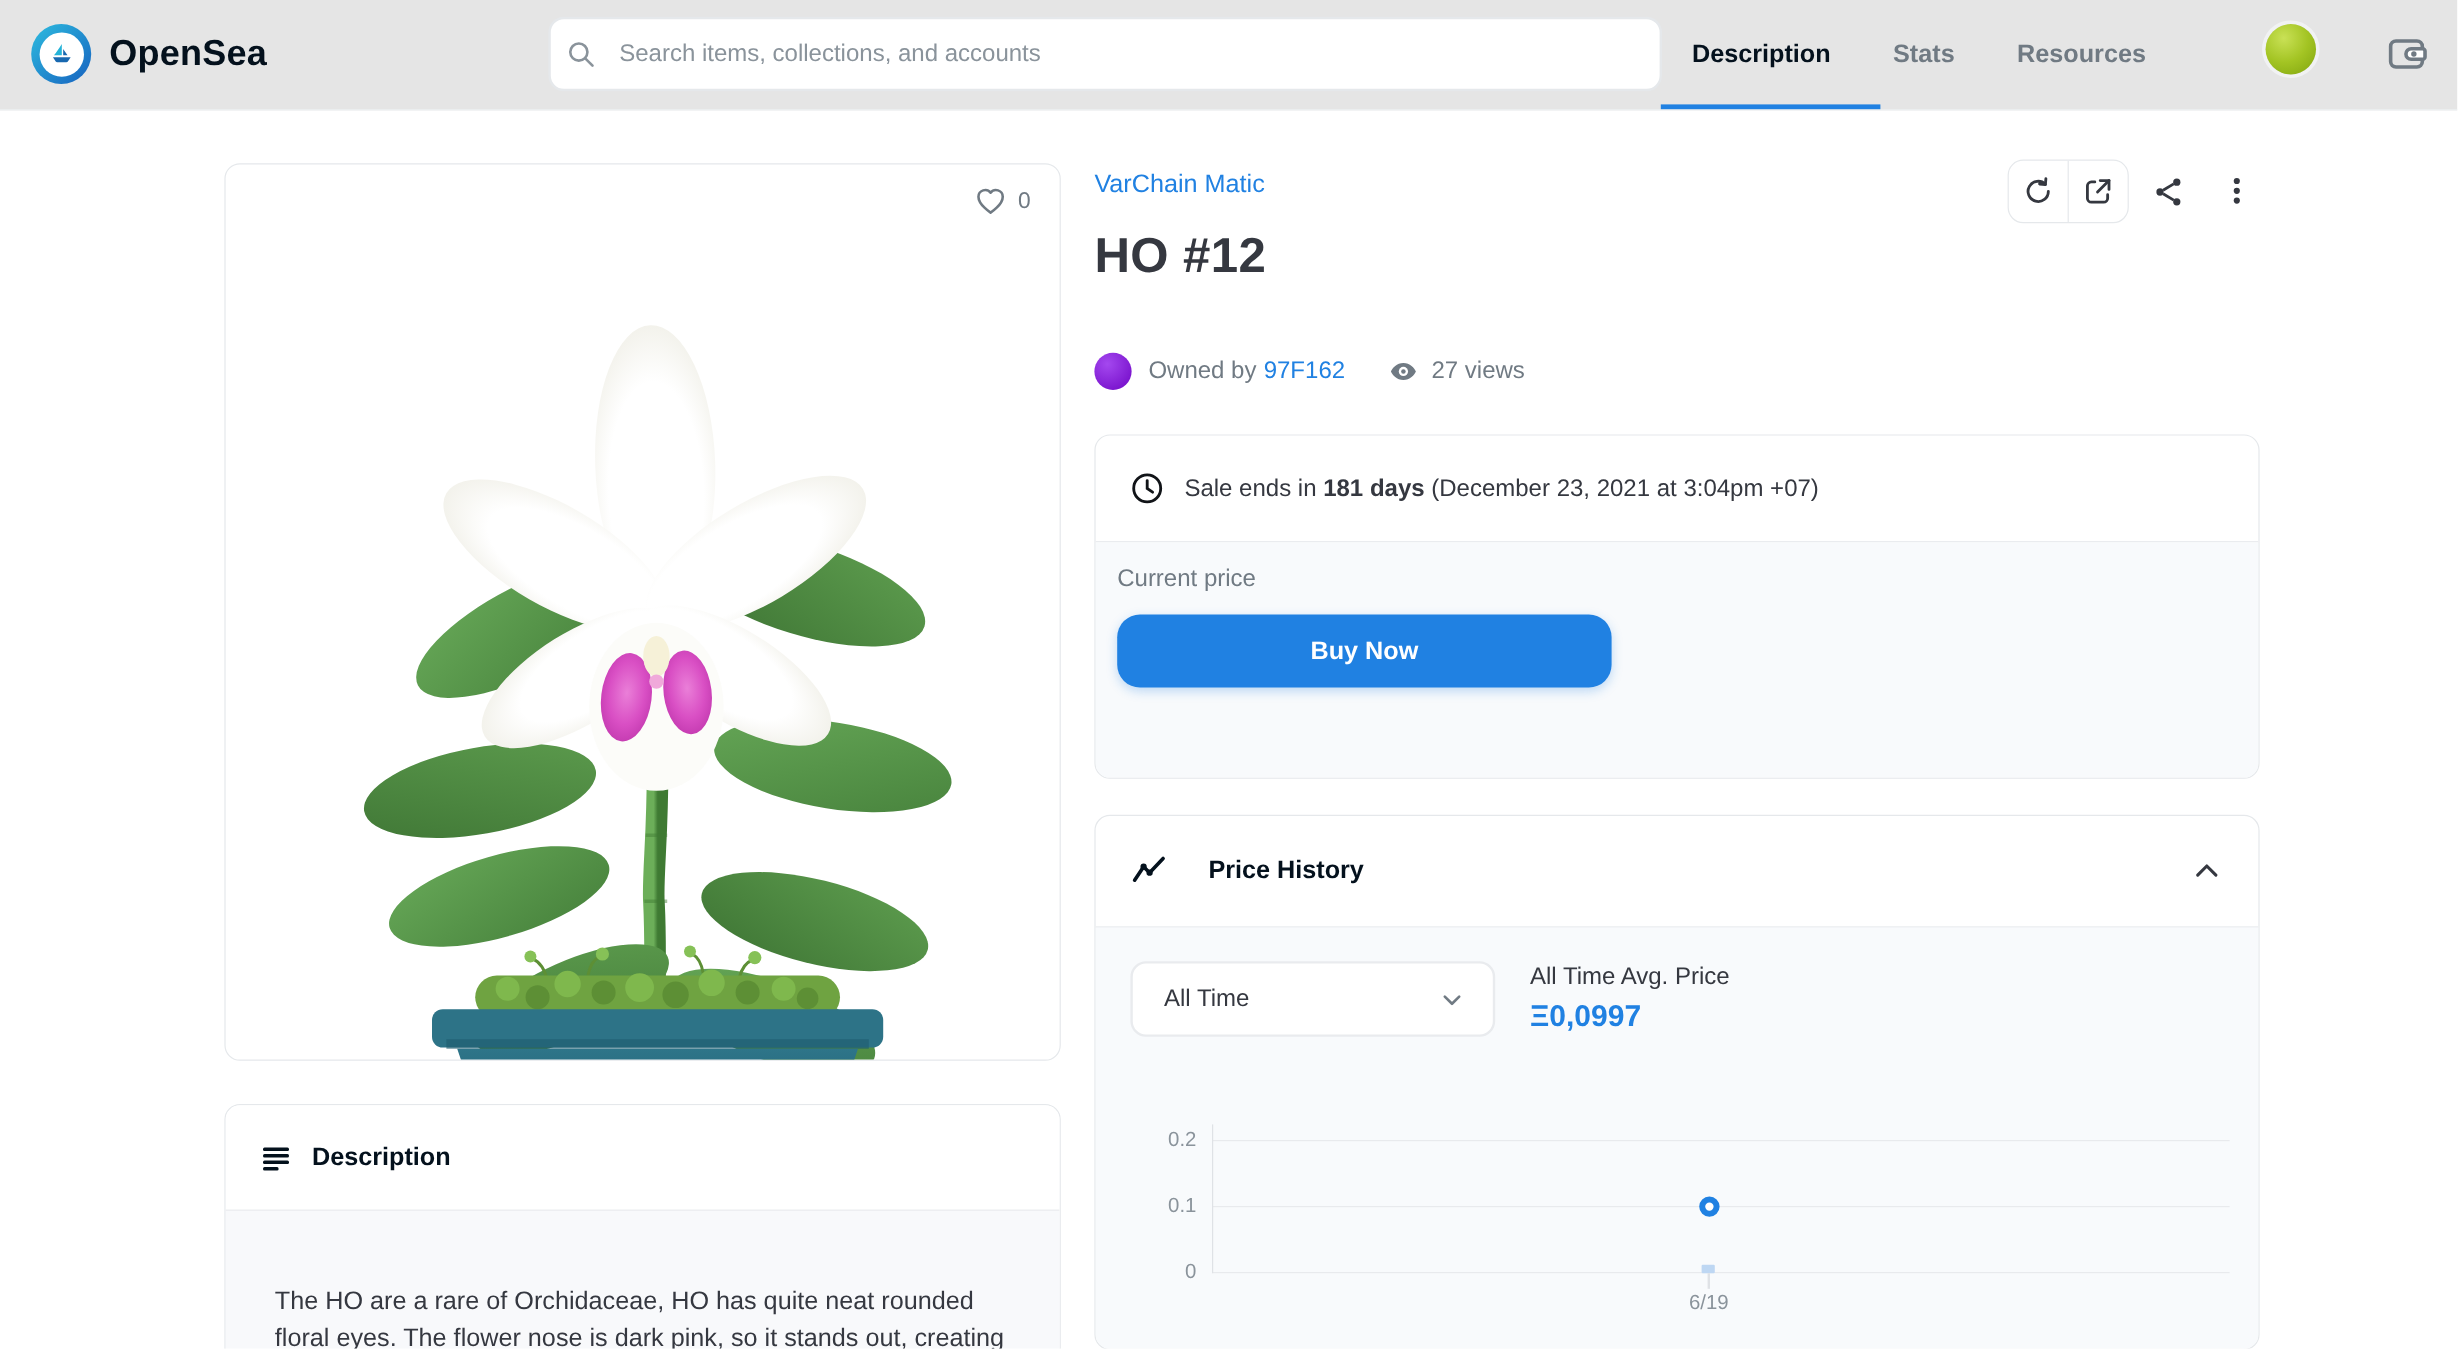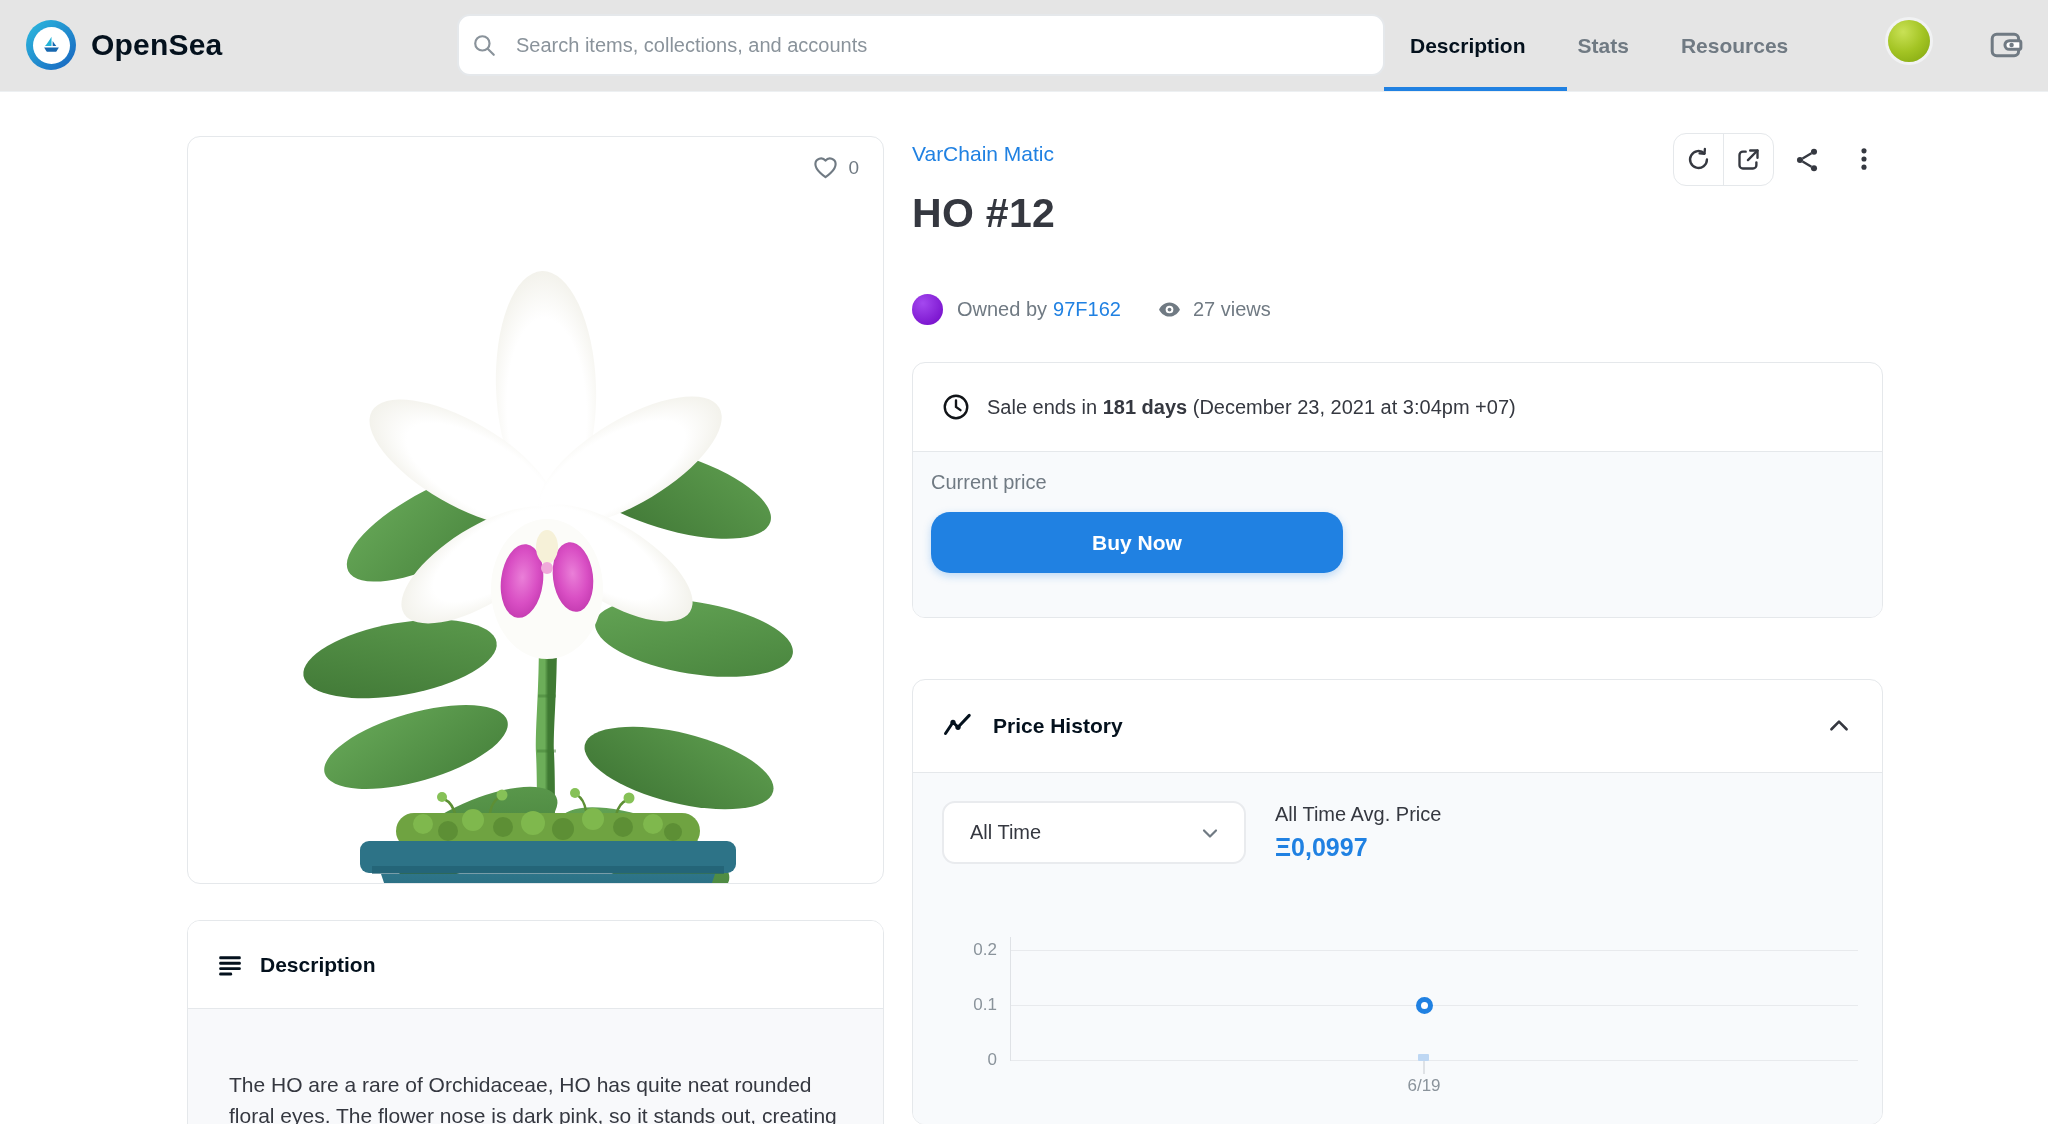--- a/index.html
+++ b/index.html
@@ -40,34 +40,34 @@
   .owner-link{color:#2081e2;margin-left:6px;cursor:pointer;}
   .views-wrap{display:flex;align-items:center;margin-left:36px;gap:11px;}
 
   .action-group{position:absolute;left:1673px;top:133px;width:101px;height:53px;border:1px solid #e5e8eb;border-radius:13px;background:#fff;display:flex;box-sizing:border-box;overflow:hidden;}
   .action-cell{width:49px;display:flex;align-items:center;justify-content:center;cursor:pointer;}
   .action-cell + .action-cell{border-left:1px solid #e5e8eb;}
   .icon-share{position:absolute;left:1793px;top:146px;cursor:pointer;}
   .icon-more{position:absolute;left:1850px;top:145px;cursor:pointer;}
 
   
-  .sale-card{position:absolute;left:912px;top:362px;width:971px;height:256px;border:1px solid #e5e8eb;border-radius:13px;background:#fff;box-sizing:border-box;overflow:hidden;}
+  .sale-card{position:absolute;left:912px;top:362px;width:971px;height:287px;border:1px solid #e5e8eb;border-radius:13px;background:#fff;box-sizing:border-box;overflow:hidden;}
   .sale-head{height:88px;display:flex;align-items:center;gap:16px;padding:0 28px;border-bottom:1px solid #e5e8eb;font-size:20px;color:#353840;}
   .sale-bold{font-weight:bold;}
   .sale-body{background:#f8fafc;height:198px;padding:19px 18px 0;box-sizing:border-box;}
   .current-price-label{font-size:20px;color:#707a83;}
   .price-row{display:flex;align-items:center;margin-top:9px;}
   .eth-badge{width:53px;height:53px;border-radius:50%;border:2px solid #eceef0;background:#fff;display:flex;align-items:center;justify-content:center;box-sizing:border-box;}
   .price-eth{font-size:45px;font-weight:bold;color:#353840;margin-left:17px;letter-spacing:-1px;}
   .price-usd{font-size:21px;color:#707a83;margin-left:11px;margin-top:12px;}
   .buy-btn{display:block;margin-top:18px;width:412px;height:61px;background:#2081e2;border:none;border-radius:19px;color:#fff;font-size:21px;font-weight:bold;font-family:inherit;cursor:pointer;box-shadow:0 3px 9px rgba(32,129,226,.28);}
 
   
   .ph-card{position:absolute;left:912px;top:679px;width:971px;height:446px;border:1px solid #e5e8eb;border-radius:13px;background:#fff;box-sizing:border-box;overflow:hidden;}
-  .ph-head{height:92px;display:flex;align-items:center;gap:20px;padding:0 30px;border-bottom:1px solid #e5e8eb;}
+  .ph-head{height:92px;display:flex;align-items:center;gap:34px;padding:0 30px;border-bottom:1px solid #e5e8eb;}
   .ph-title{font-size:21px;font-weight:bold;color:#04111d;flex:1;}
   .ph-body{position:relative;background:#f8fafc;height:353px;}
   .range-select{position:absolute;left:29px;top:28px;width:304px;height:63px;background:#fff;border:2px solid #e9ebee;border-radius:13px;display:flex;align-items:center;justify-content:space-between;padding:0 22px 0 26px;box-sizing:border-box;font-size:20px;color:#353840;cursor:pointer;}
   .avg-block{position:absolute;left:362px;top:30px;}
   .avg-label{font-size:20px;color:#353840;}
   .avg-value{font-size:25px;font-weight:bold;color:#2081e2;margin-top:7px;}
 
   .chart{position:absolute;left:0;top:0;width:971px;height:353px;}
   .gridline{position:absolute;left:97px;width:848px;height:1px;background:#e8eaed;}
   .yaxis-line{position:absolute;left:97px;top:164px;width:1px;height:124px;background:#dfe2e6;}

